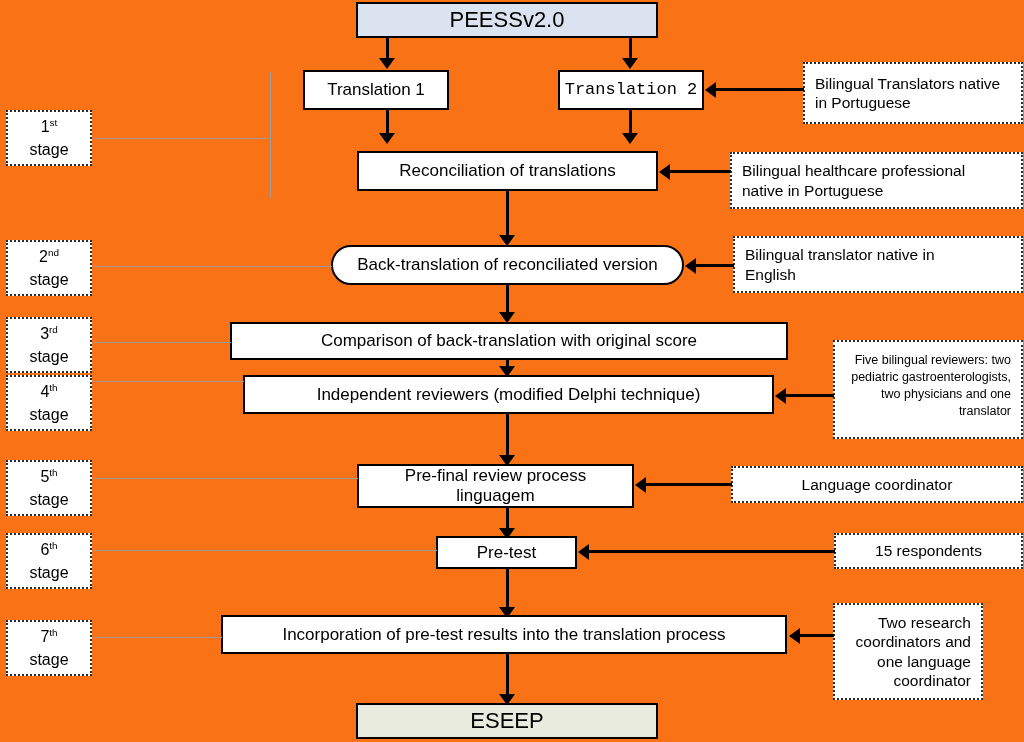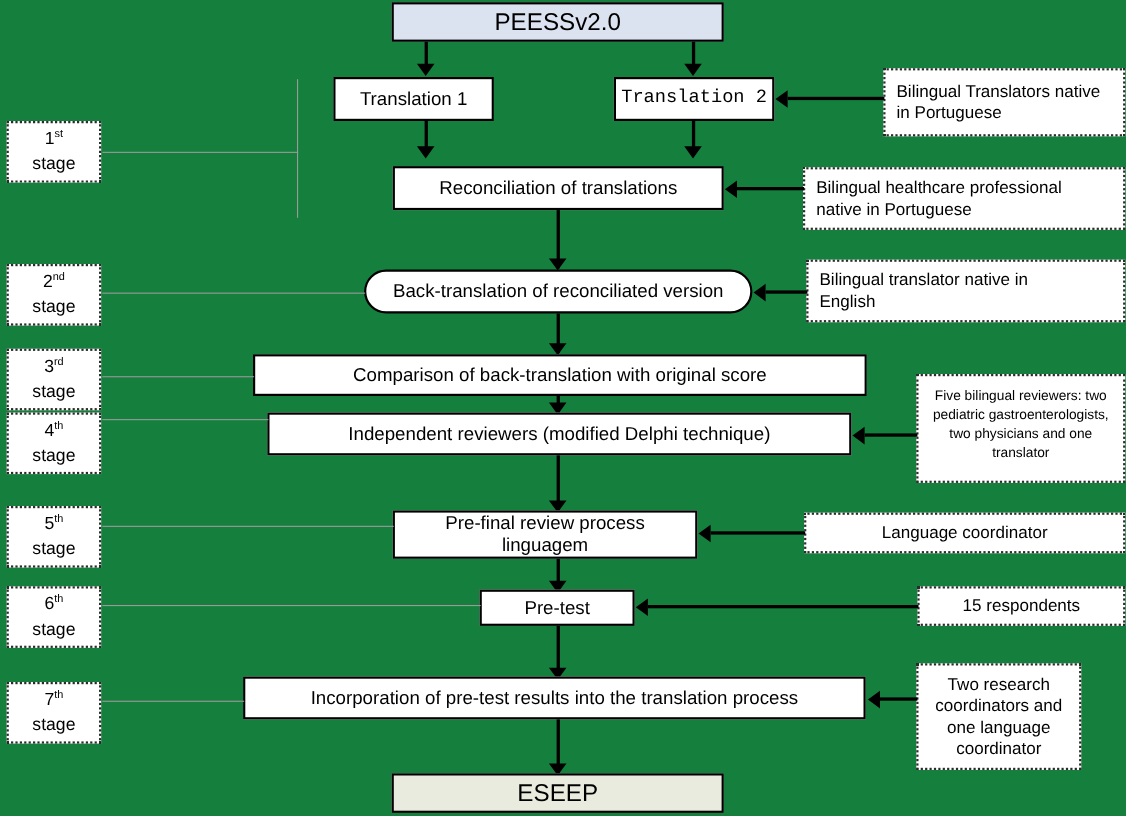--- a/index.html
+++ b/index.html
@@ -4,21 +4,21 @@
 <style>
   html, body {
     margin: 0;
     padding: 0;
     background: #ffffff;
   }
   #canvas {
     position: relative;
     width: 1024px;
     height: 742px;
-    background: #15803d;
+    background: #f97316;
     font-family: "Liberation Sans", sans-serif;
     overflow: hidden;
   }
   
   .node {
     position: absolute;
     box-sizing: border-box;
     display: flex;
     align-items: center;
     justify-content: center;
@@ -40,21 +40,21 @@
     background: #ffffff;
     font-size: 16px;
     flex-direction: column;
     line-height: 1.45;
   }
   .note {
     border: 2px dotted #2b2b2b;
     background: #ffffff;
     font-size: 15.5px;
     justify-content: flex-start;
-    text-align: center;
+    text-align: right;
     padding: 0 10px;
   }
   .note.small {
     font-size: 12.5px;
     line-height: 1.35;
     align-items: flex-start;
     padding-top: 10px;
   }
   .note.centered {
     justify-content: center;

